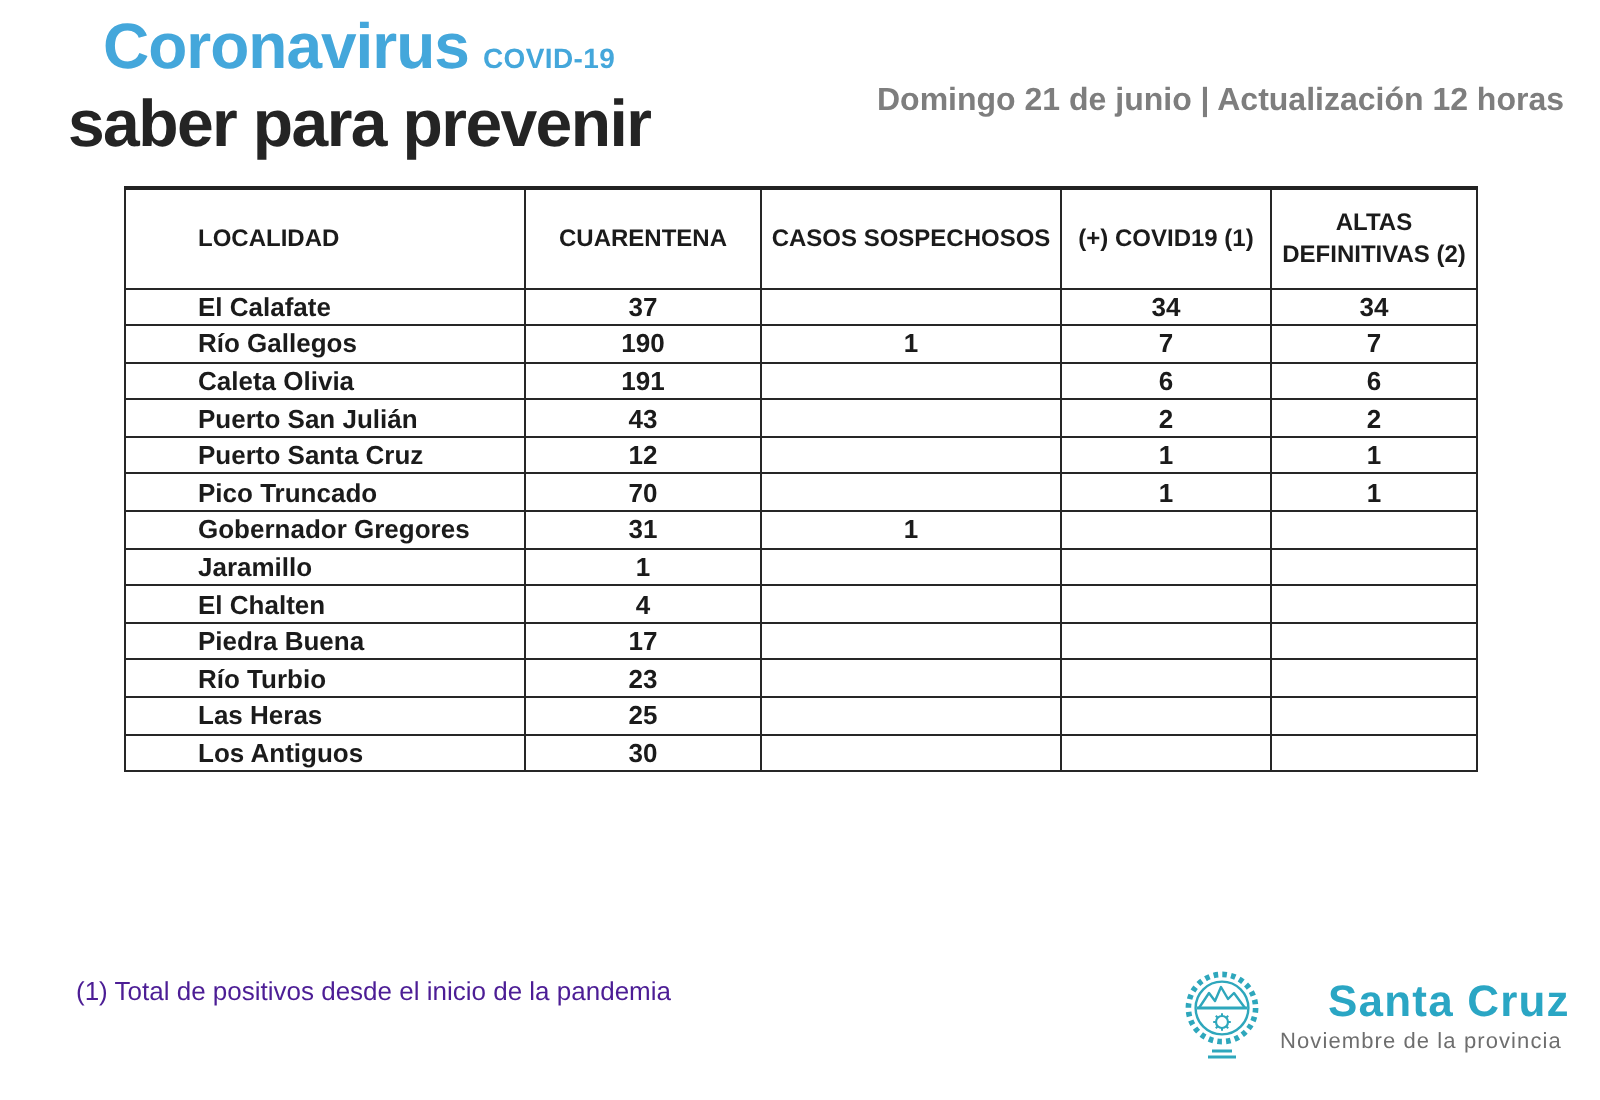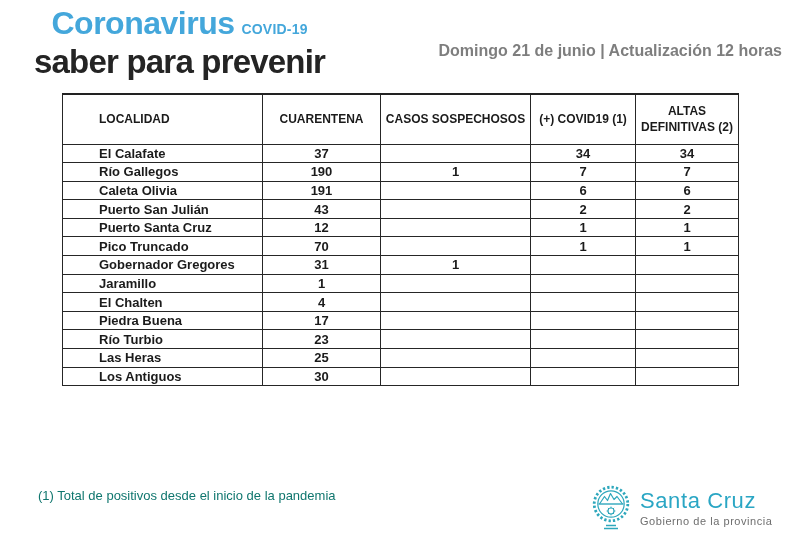--- a/index.html
+++ b/index.html
@@ -17,25 +17,25 @@
 
   
   table.covid { position:absolute; left:62px; top:93px; width:676px; border-collapse:collapse; table-layout:fixed; }
   table.covid { border:1.5px solid #262626; border-top:2.5px solid #222222; }
   table.covid th, table.covid td { border:1.5px solid #262626; color:#1b1b1b; font-weight:bold; overflow:hidden; }
   table.covid th { height:50px; font-size:12px; line-height:1.35; text-align:center; vertical-align:middle; padding:0 1px; }
   table.covid td { height:18.6px; font-size:13px; text-align:center; vertical-align:middle; padding:0; white-space:nowrap; }
   table.covid th.loc, table.covid td.loc { text-align:left; padding-left:36px; }
 
   
-  .notes { position:absolute; left:38px; top:488px; font-size:13px; color:#0f766e; line-height:16.5px; white-space:nowrap; }
+  .notes { position:absolute; left:38px; top:488px; font-size:13px; color:#4c1d95; line-height:16.5px; white-space:nowrap; }
   .logo { position:absolute; left:591px; top:484px; display:flex; align-items:flex-start; }
   .emblem { display:inline-block; width:40px; height:48px; color:var(--teal-emblem,#2ea7bc); }
   .logo-text { margin-left:9px; padding-top:6px; }
-  .logo-name { font-size:22px; font-weight:normal; color:var(--teal-text,#2aa6c4); letter-spacing:0.6px; line-height:22px; white-space:nowrap; }
+  .logo-name { font-size:22px; font-weight:bold; color:var(--teal-text,#2aa6c4); letter-spacing:0.6px; line-height:22px; white-space:nowrap;margin-left:24px; }
   .logo-sub { font-size:11px; color:var(--logo-gray,#6e6e6e); letter-spacing:0.55px; margin-top:3px; white-space:nowrap; }
 </style>
 </head>
 <body>
 
 <div class="page">
 
   <div class="brand">
     <div class="brand-line1">
       <span class="brand-main">Coronavirus</span><span class="brand-covid">COVID-19</span>
@@ -180,17 +180,17 @@
         <line x1="16.9" y1="23.9" x2="18" y2="25" stroke-width="1"></line>
         <line x1="22" y1="29" x2="23.1" y2="30.1" stroke-width="1"></line>
         <line x1="23.1" y1="23.9" x2="22" y2="25" stroke-width="1"></line>
         <line x1="18" y1="29" x2="16.9" y2="30.1" stroke-width="1"></line>
 
         <path d="M15 41.5 h10 M13 44.5 h14" stroke-width="1.6"></path>
       </svg>
     </span>
     <span class="logo-text">
       <span class="logo-name" style="display:block">Santa Cruz</span>
-      <span class="logo-sub" style="display:block">Gobierno de la provincia</span>
+      <span class="logo-sub" style="display:block">Noviembre de la provincia</span>
     </span>
   </div>
 
 </div>
 
 </body></html>

